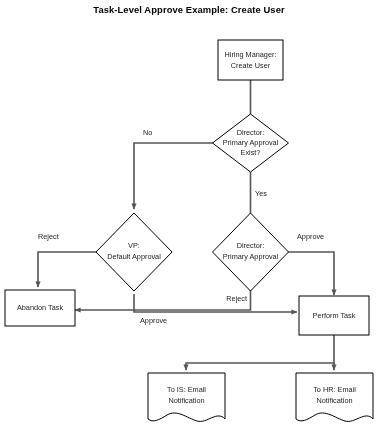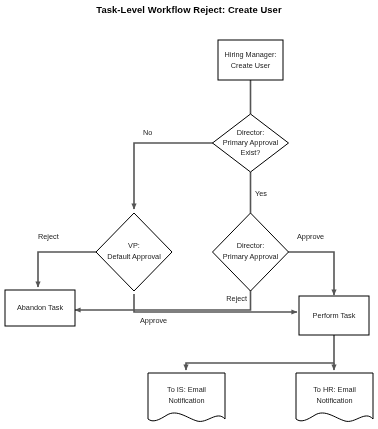--- a/index.html
+++ b/index.html
@@ -63,21 +63,21 @@
     font-weight: bold;
     color: #000000;
     letter-spacing: 0.1px;
   }
 </style>
 </head>
 <body>
 
 <div id="diagram-root">
 
-  <div class="diagram-title">Task-Level Workflow Reject: Create User</div>
+  <div class="diagram-title">Task-Level Approve Example: Create User</div>
 
   <svg id="flow" viewBox="0 0 378 429">
 
     <defs>
       <marker id="arrowhead" markerWidth="7" markerHeight="7" refX="5.6" refY="2.6" orient="auto" markerUnits="userSpaceOnUse">
         <path d="M0,0 L6,2.6 L0,5.2 z" fill="#555555"></path>
       </marker>
       <clipPath id="clip-doc-is">
         <path d="M148,373 L225,373 L225,420 C216,410 206,425 196,422
                  C186,419 176,410 166,416 C158,421 152,424 148,420 Z"></path>

